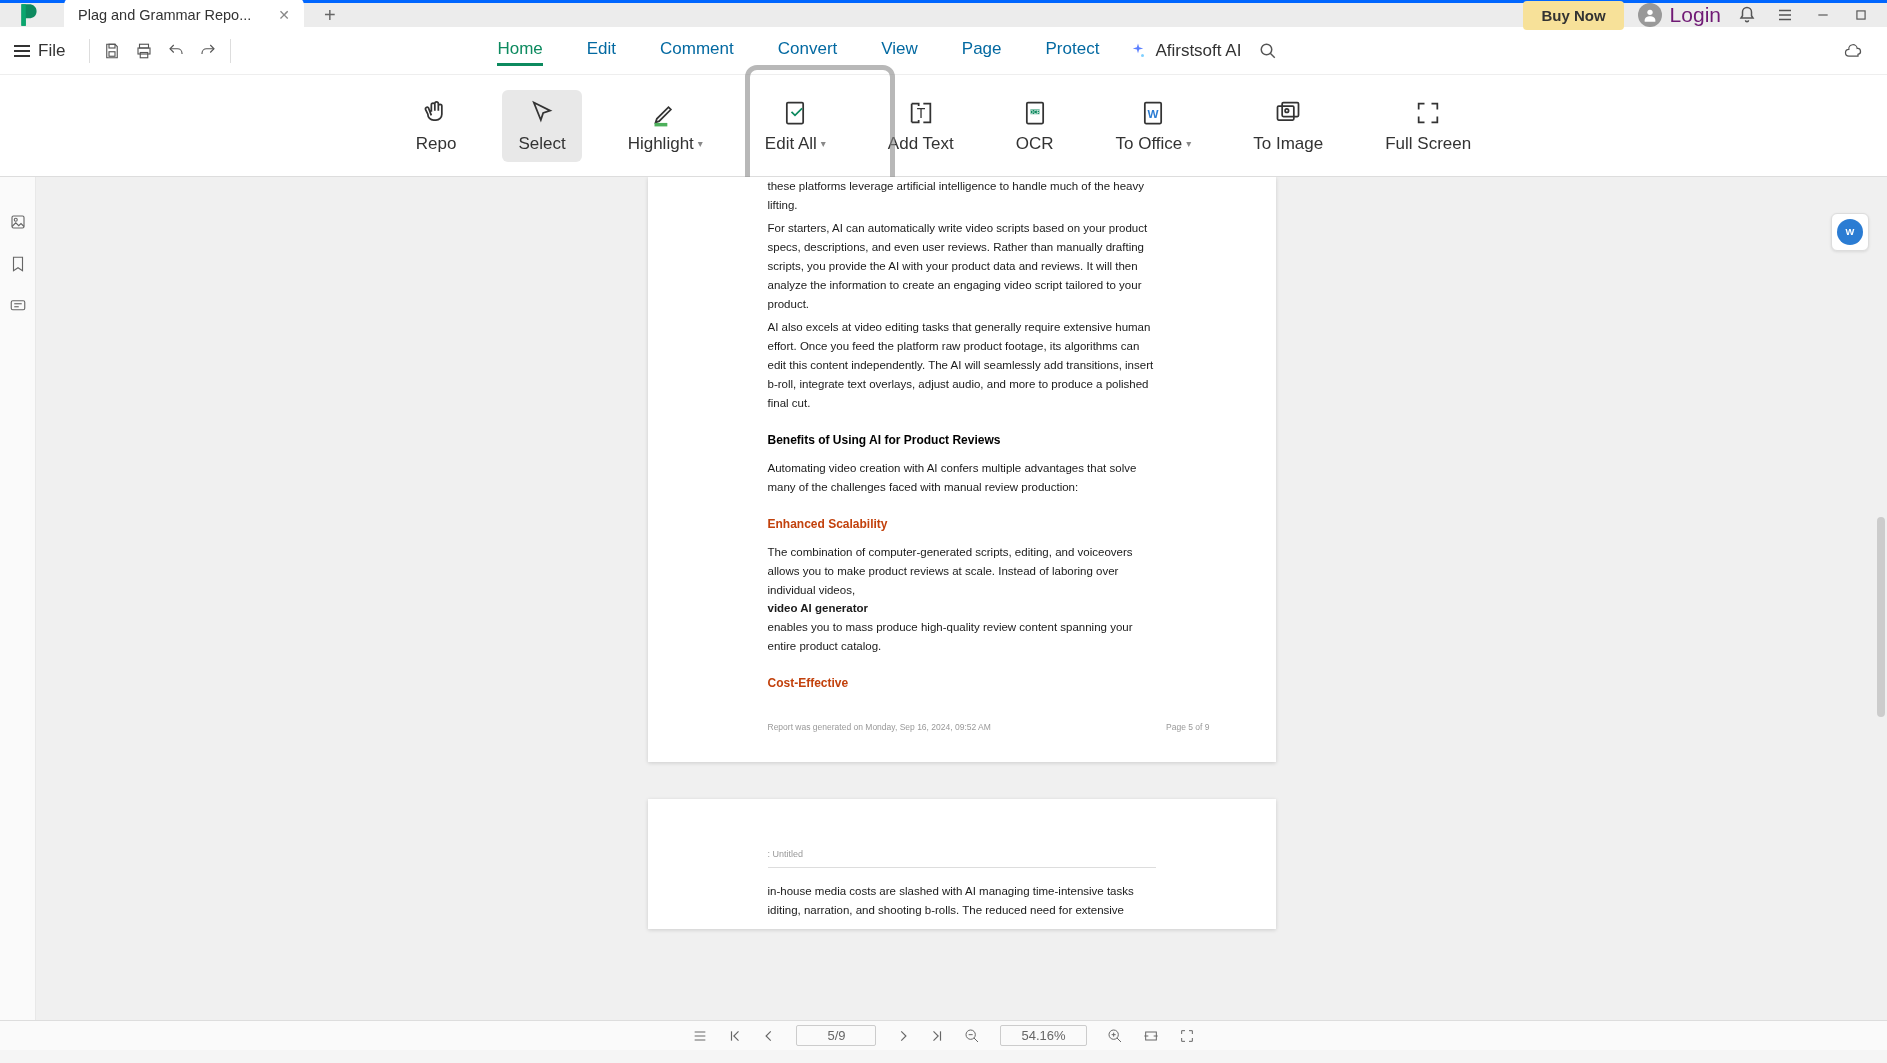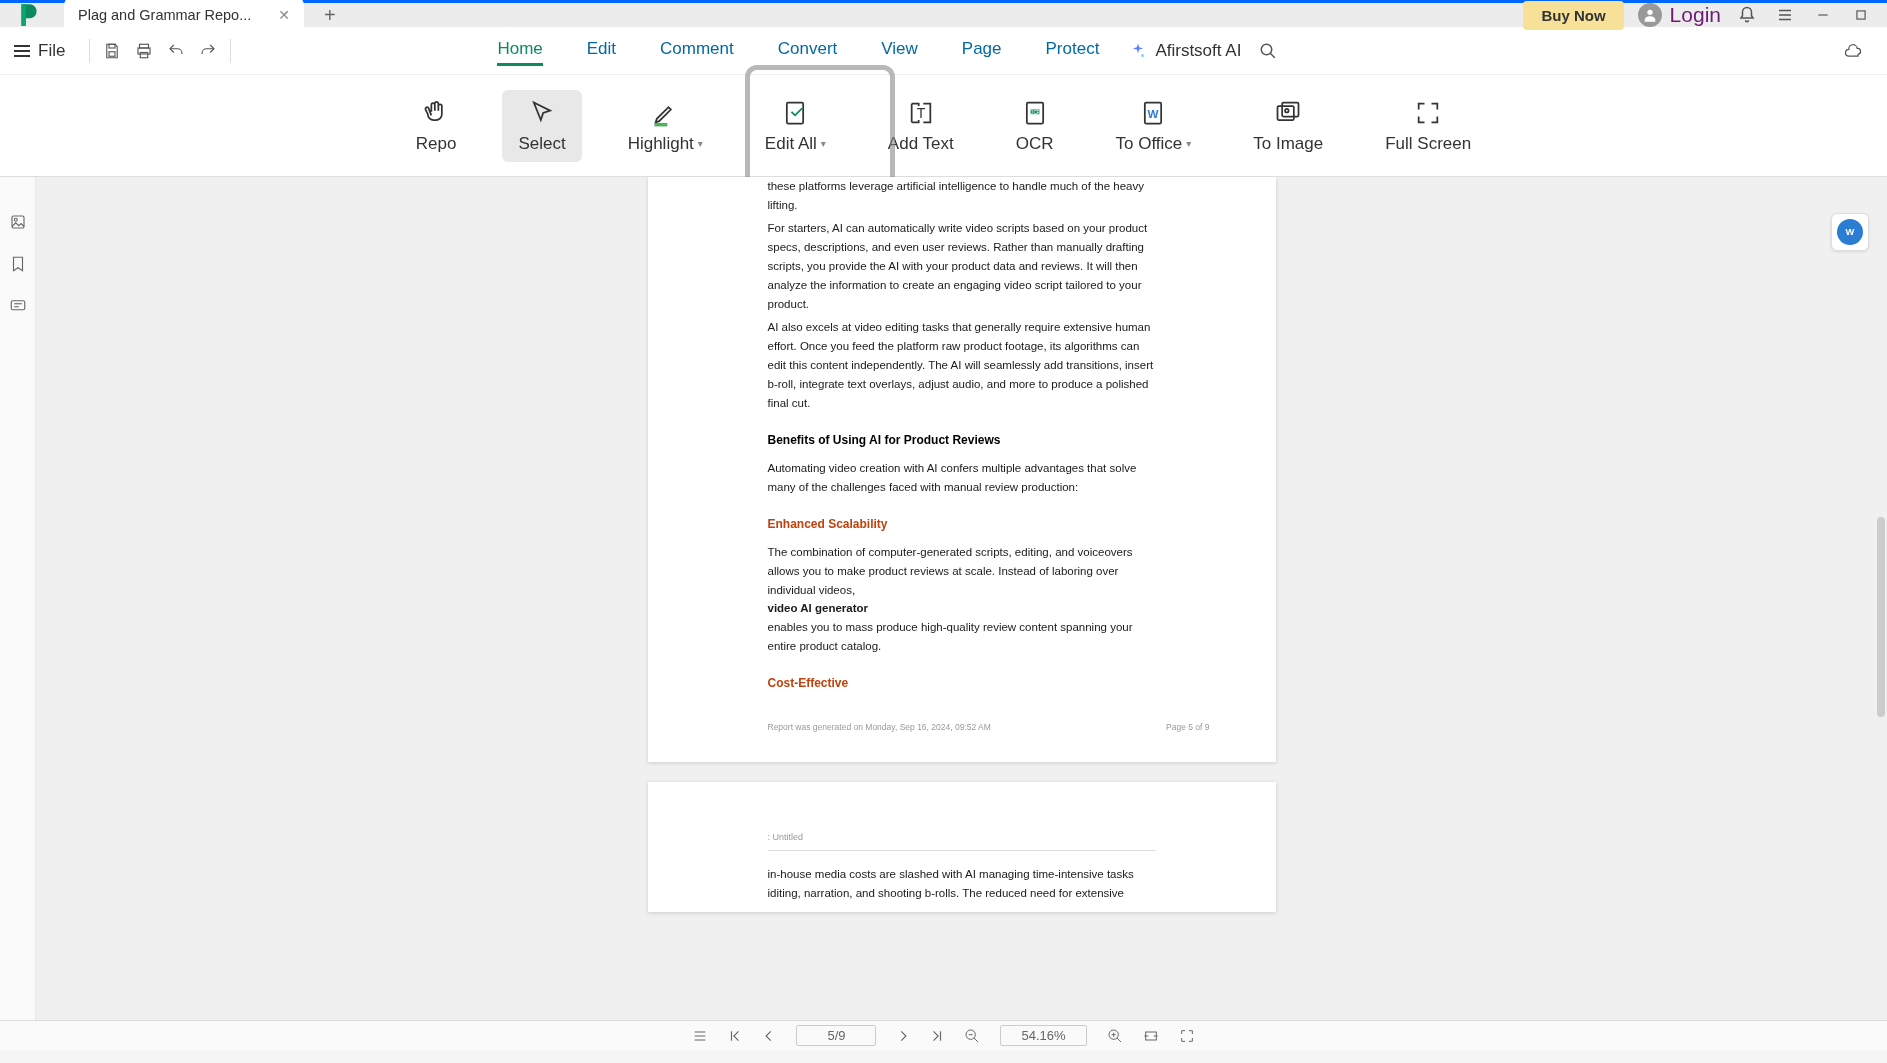--- a/index.html
+++ b/index.html
@@ -118,21 +118,21 @@
       position: relative;
     }
     .left-sidebar {
       width: 36px;
       background: #fafafa;
       border-right: 1px solid #e8e8e8;
       display: flex; flex-direction: column; align-items: center; gap: 24px;
       padding-top: 36px;
     }
     .left-sidebar .side-icon { color: #666; cursor: pointer; }
-    .document-viewport { flex: 1; overflow: auto; display: flex; flex-direction: column; align-items: center; padding-top: 0; }
+    .document-viewport { flex: 1; overflow: auto; display: flex; flex-direction: column; align-items: center; padding-top: 0; gap: 17px; }
     .page {
       width: 628px;
       background: #fff;
       box-shadow: 0 1px 4px rgba(0,0,0,0.15);
       margin-bottom: 20px;
       padding: 0 120px;
       position: relative;
     }
     .page-1 { padding-top: 0; padding-bottom: 60px; }
     .page-2 { padding-top: 50px; padding-bottom: 0; min-height: 130px;}

